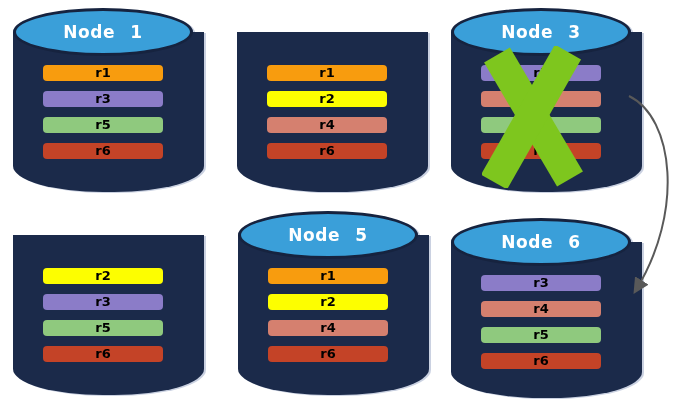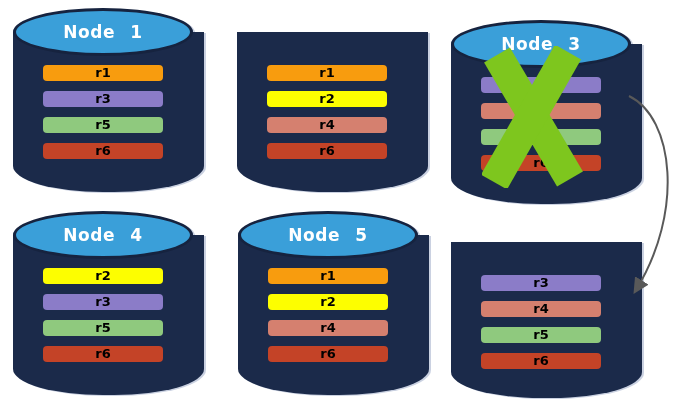--- a/index.html
+++ b/index.html
@@ -128,21 +128,21 @@
         </div>
       <div class="bar" style="background-color: rgb(213, 128, 111);">
           <span class="bar-label">r4</span>
         </div>
       <div class="bar" style="background-color: rgb(196, 67, 39);">
           <span class="bar-label">r6</span>
         </div>
     </div>
   </div>
 
-  <div class="node" style="left:451px; top:20px;">
+  <div class="node" style="left:451px; top:8px;">
     <div class="cyl-body"></div>
     <div class="cyl-top">
       <span class="node-title">Node 3</span>
     </div>
     <div class="bars">
       <div class="bar" style="background-color: rgb(139, 124, 200);">
           <span class="bar-label">r3</span>
         </div>
       <div class="bar" style="background-color: rgb(213, 128, 111);">
           <span class="bar-label">r4</span>
@@ -151,23 +151,20 @@
           <span class="bar-label">r5</span>
         </div>
       <div class="bar" style="background-color: rgb(196, 67, 39);">
           <span class="bar-label">r6</span>
         </div>
     </div>
   </div>
 
   <div class="node" style="left:13px; top:211px;">
     <div class="cyl-body"></div>
-    <div class="cyl-top">
-      <span class="node-title">Node 4</span>
-    </div>
     <div class="bars">
       <div class="bar" style="background-color: rgb(253, 254, 0);">
           <span class="bar-label">r2</span>
         </div>
       <div class="bar" style="background-color: rgb(139, 124, 200);">
           <span class="bar-label">r3</span>
         </div>
       <div class="bar" style="background-color: rgb(143, 201, 126);">
           <span class="bar-label">r5</span>
         </div>
@@ -193,20 +190,23 @@
           <span class="bar-label">r4</span>
         </div>
       <div class="bar" style="background-color: rgb(196, 67, 39);">
           <span class="bar-label">r6</span>
         </div>
     </div>
   </div>
 
   <div class="node" style="left:451px; top:218px; height:180px;">
     <div class="cyl-body"></div>
+    <div class="cyl-top">
+      <span class="node-title">Node 6</span>
+    </div>
     <div class="bars">
       <div class="bar" style="background-color: rgb(139, 124, 200);">
           <span class="bar-label">r3</span>
         </div>
       <div class="bar" style="background-color: rgb(213, 128, 111);">
           <span class="bar-label">r4</span>
         </div>
       <div class="bar" style="background-color: rgb(143, 201, 126);">
           <span class="bar-label">r5</span>
         </div>

